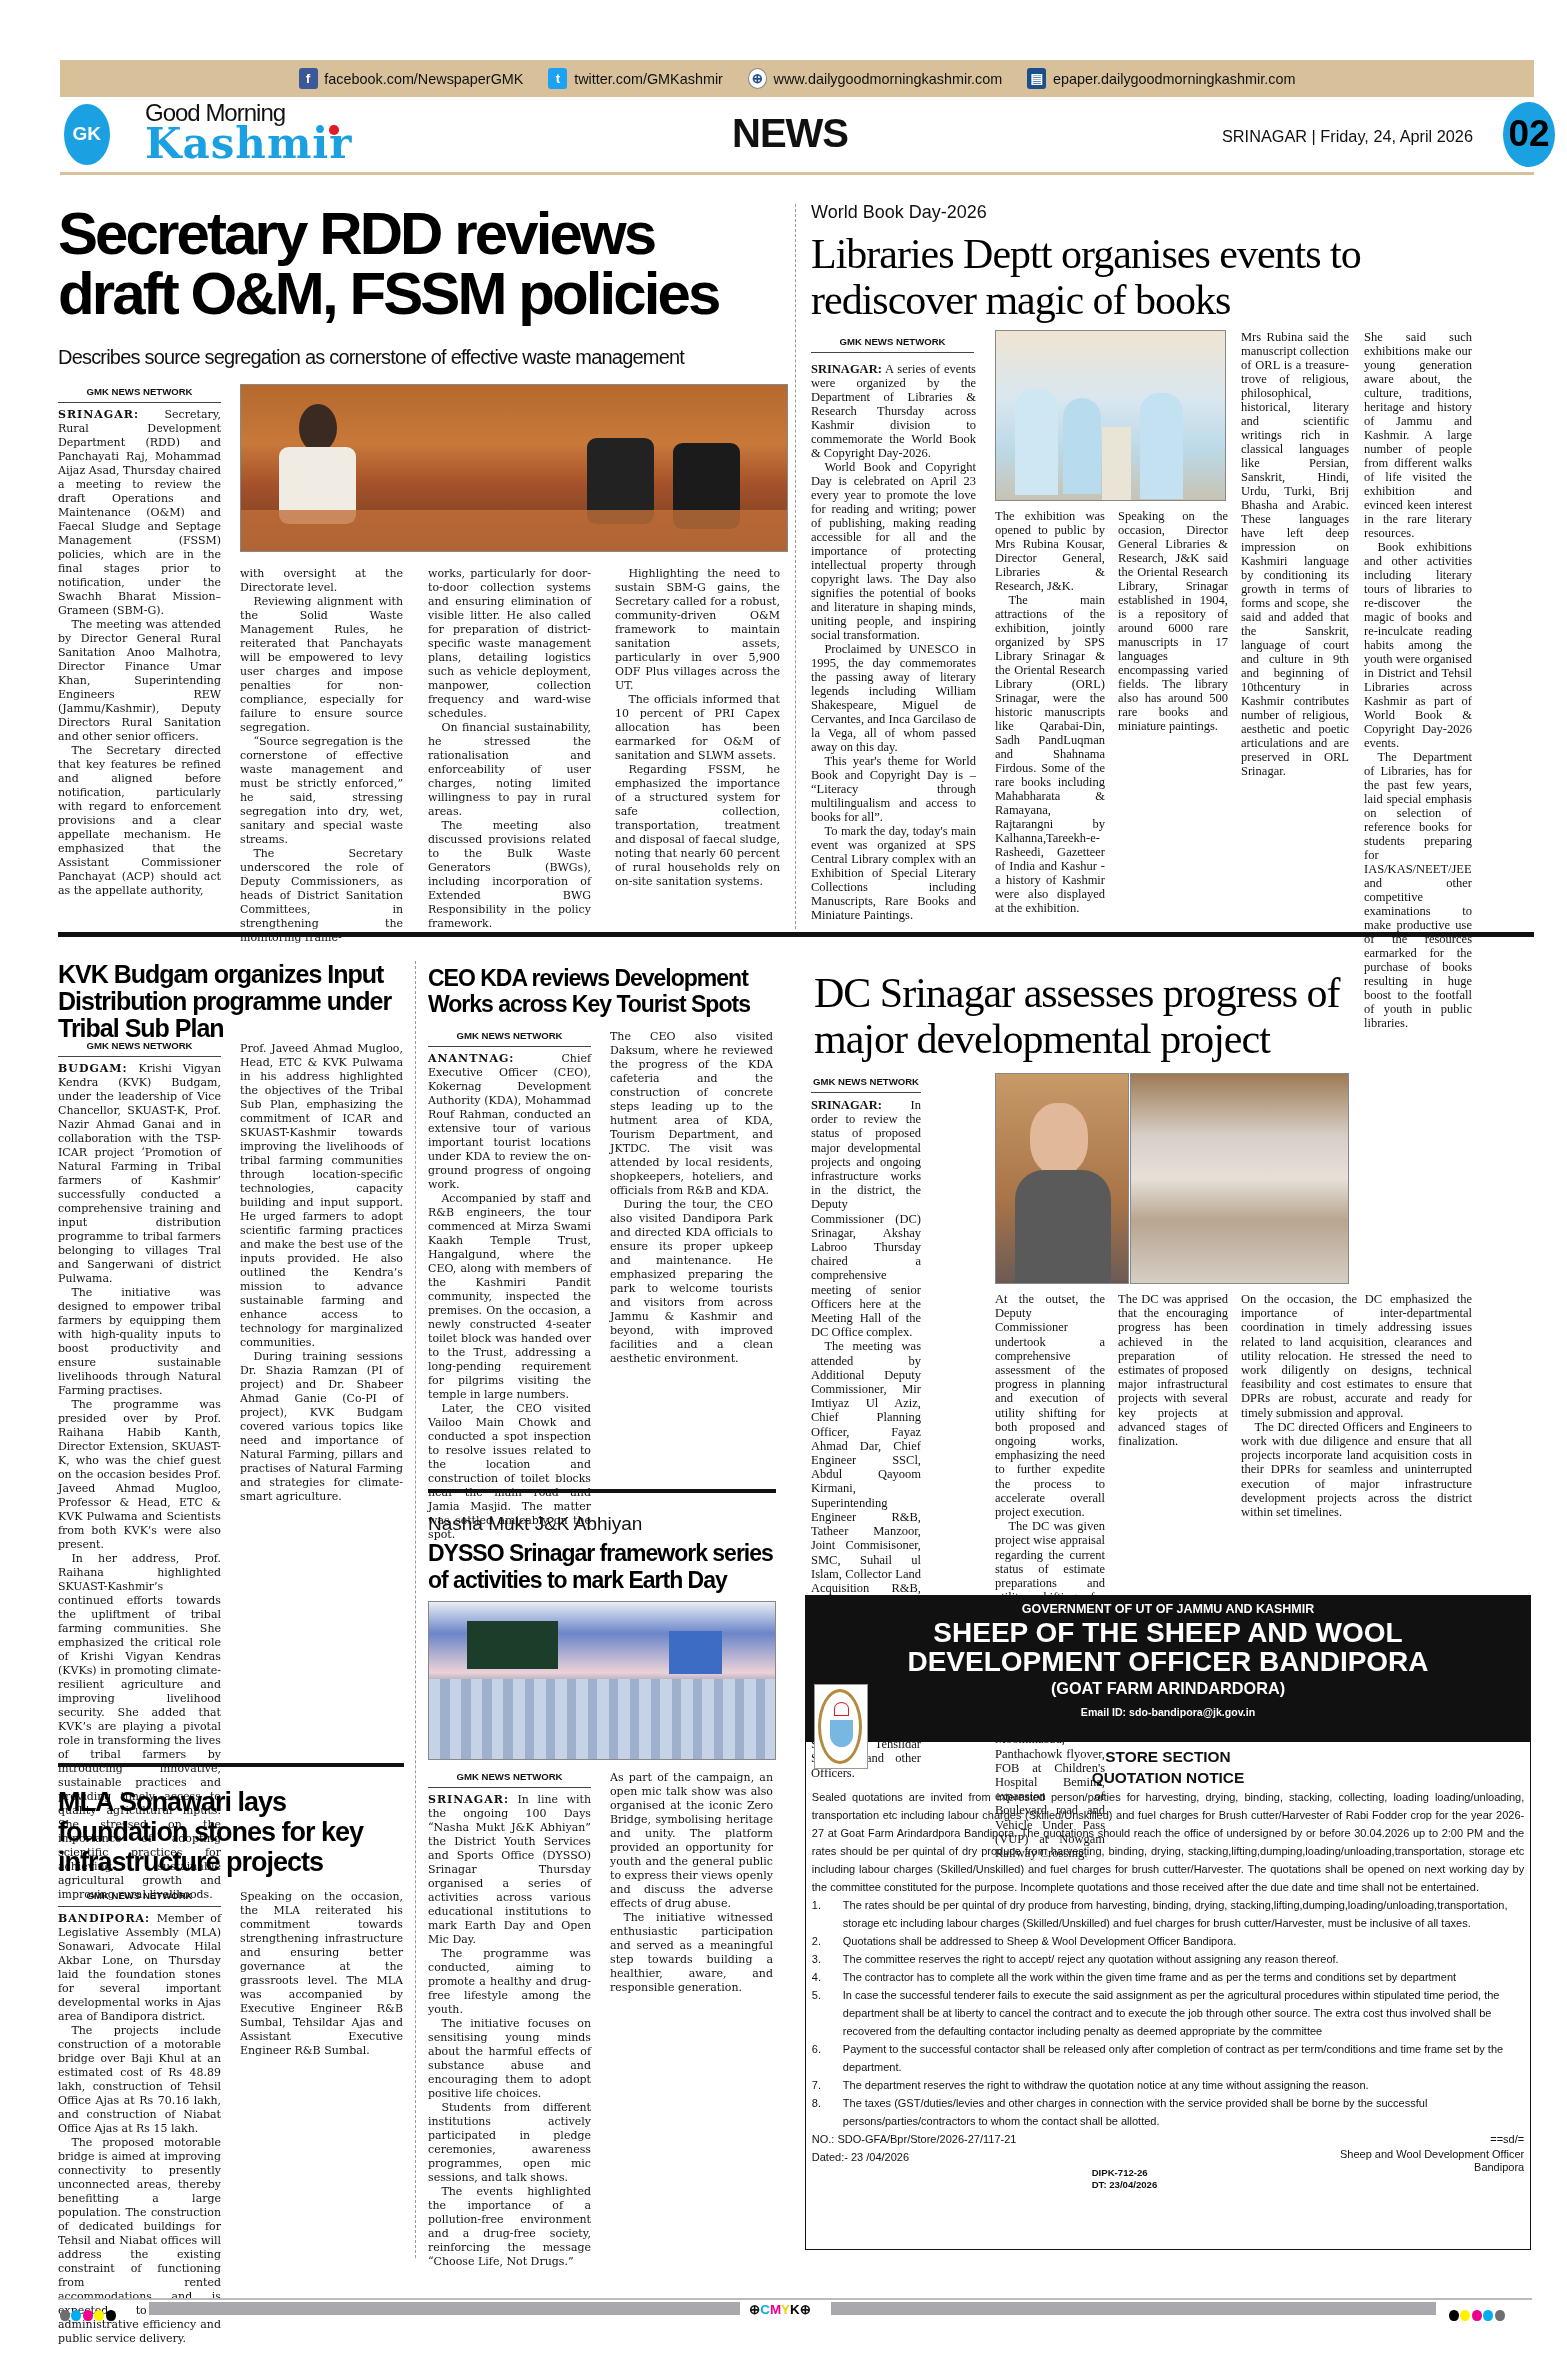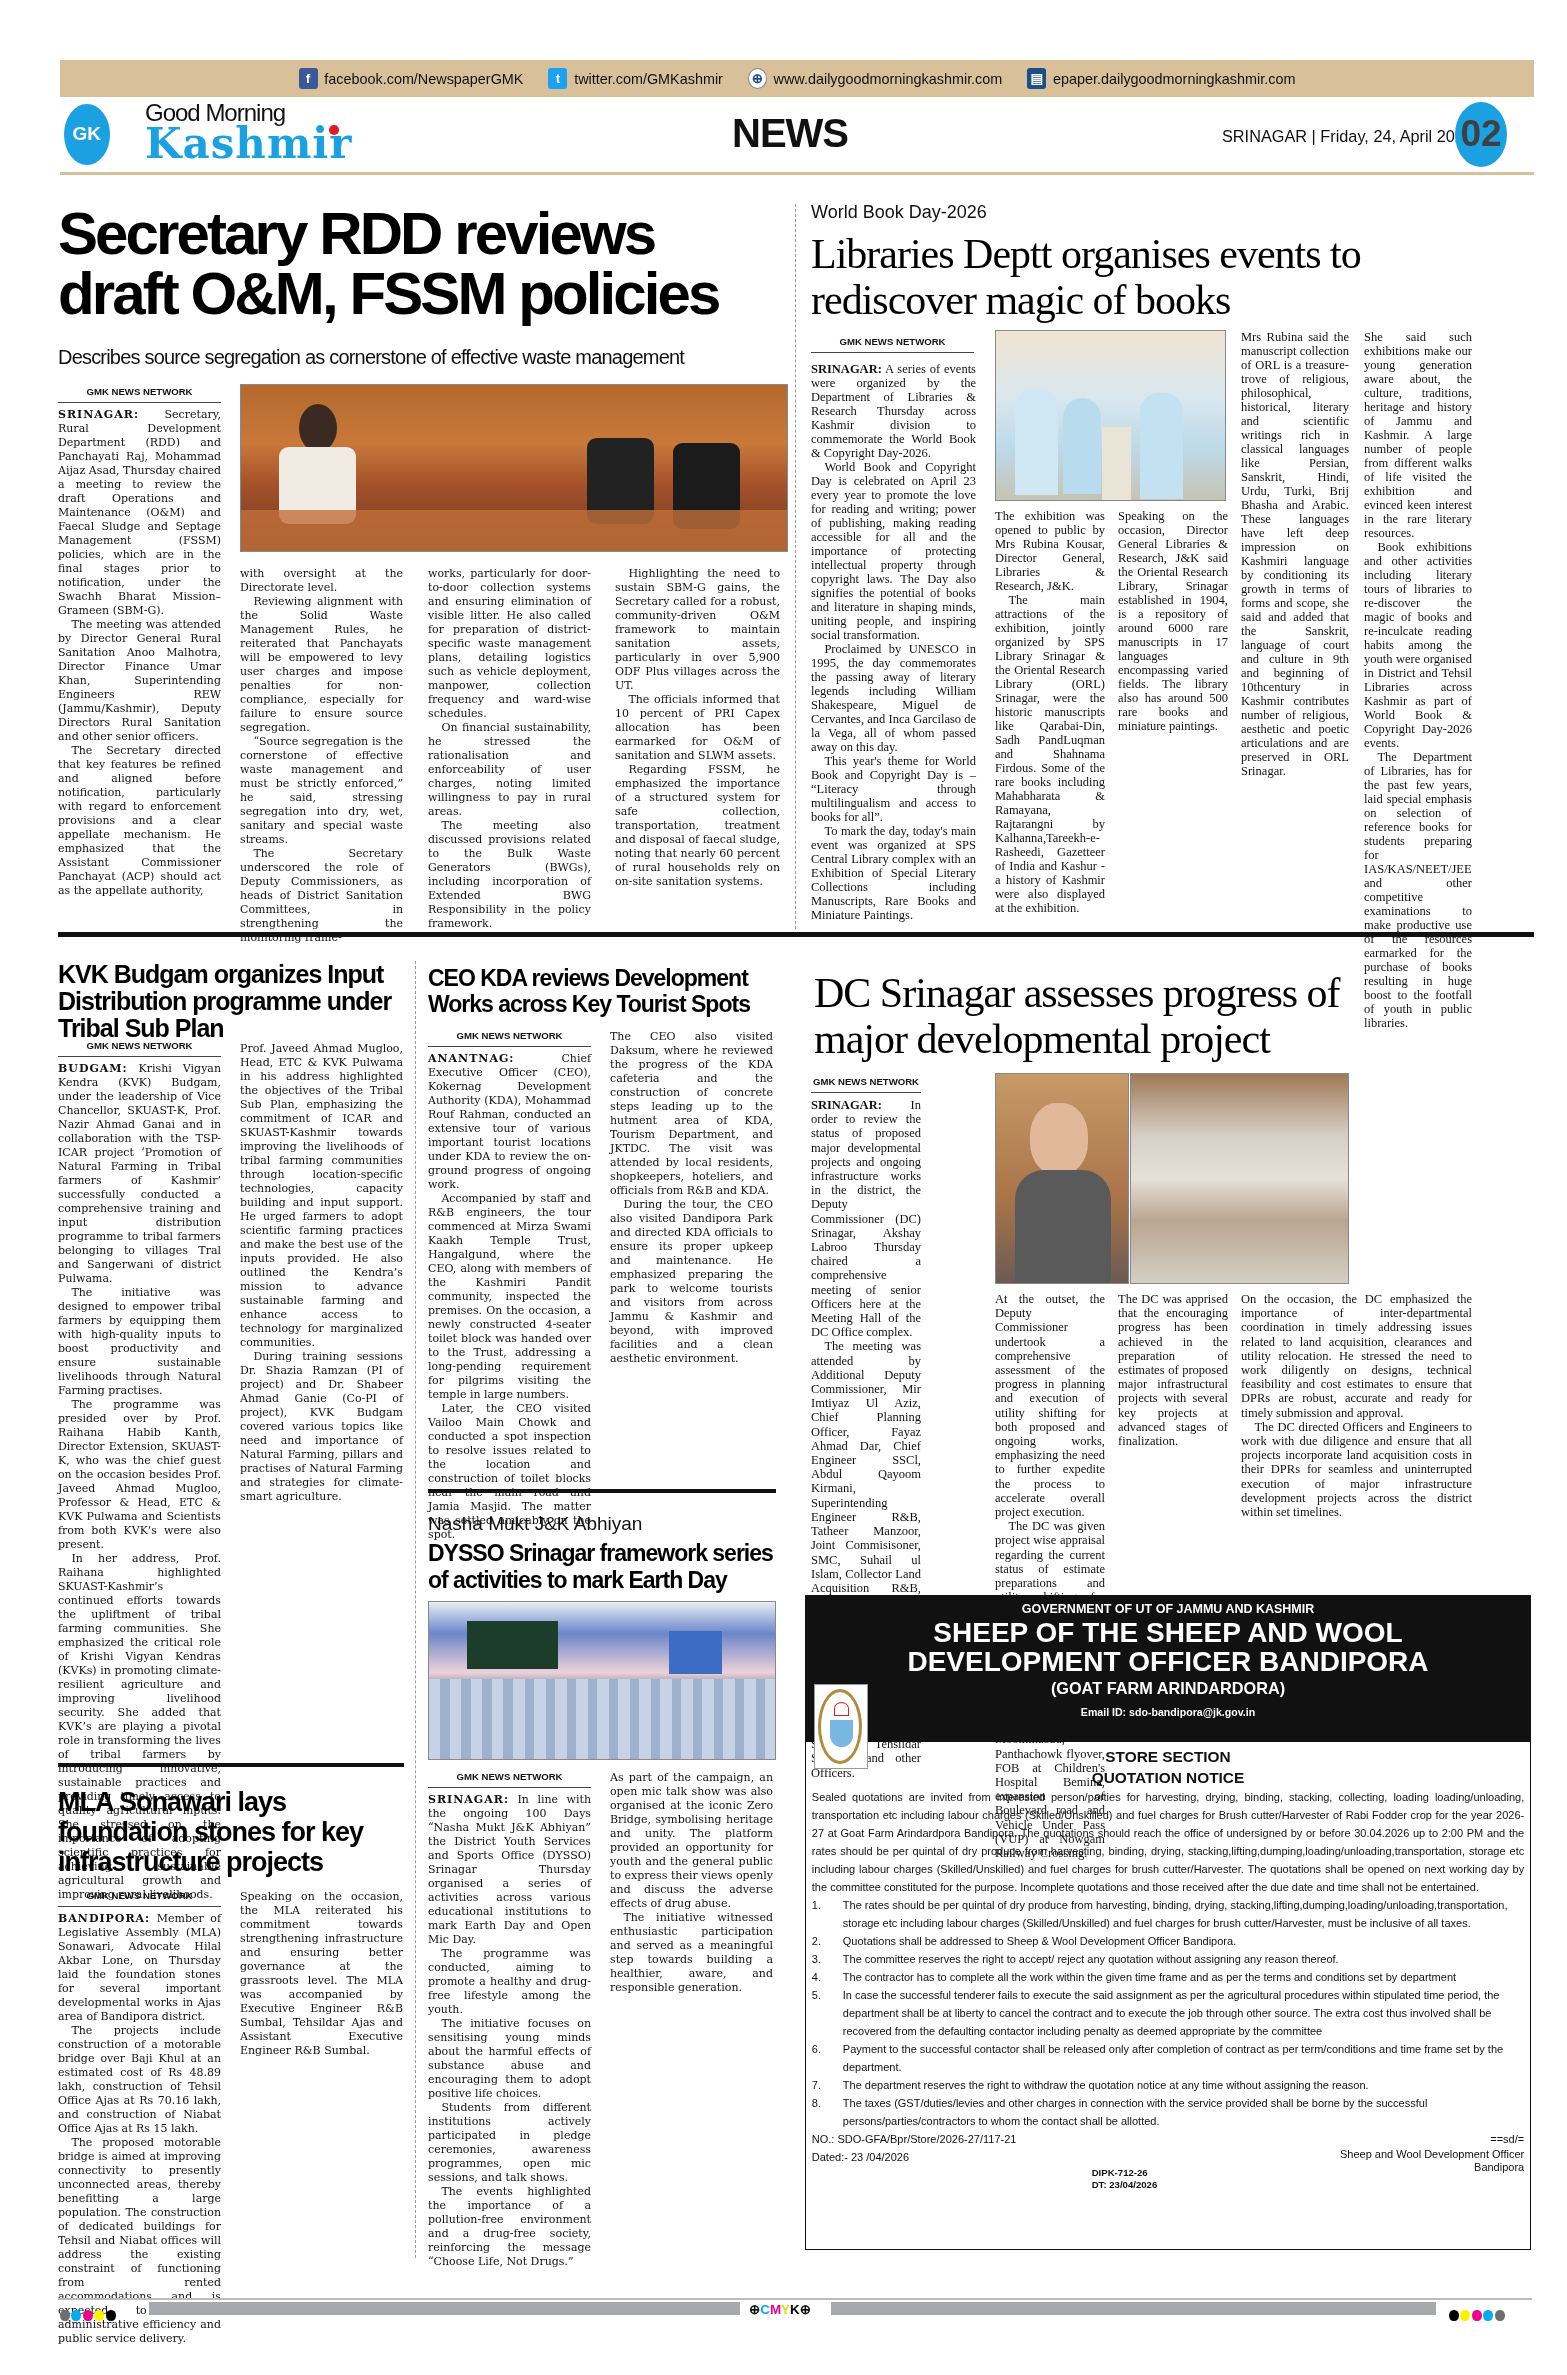--- a/index.html
+++ b/index.html
@@ -8,21 +8,21 @@
 .topbar{left:60px;top:60px;width:1474px;height:37px;background:#d7c09a;display:flex;align-items:center;justify-content:center;gap:25px;font-family:"Liberation Sans",sans-serif;font-size:14.4px;color:#111}
 .topbar .it{display:flex;align-items:center;gap:6.7px}
 .ic{width:19px;height:21px;border-radius:2.9px;display:inline-flex;align-items:center;justify-content:center;color:#fff;font-size:13.4px;font-weight:bold;font-family:"Liberation Sans",sans-serif}
 .masthead{left:60px;top:96px;width:1474px;height:79px;border-bottom:3.8px solid #d7c09a}
 .gk{left:3.8px;top:7.7px;width:46px;height:61px;border-radius:50%;background:#1ba1e2;color:#fff;font-family:"Liberation Sans",sans-serif;font-weight:bold;font-size:19px;display:flex;align-items:center;justify-content:center}
 .brand1{left:85px;top:2.9px;font-family:"Liberation Sans",sans-serif;font-size:24px;color:#111;letter-spacing:-1px}
 .brand2{left:85px;top:23px;font-family:"DejaVu Serif",serif;font-size:42px;font-weight:bold;color:#1ba1e2;letter-spacing:1px}
 .reddot{left:269px;top:29px;width:9.6px;height:9.6px;border-radius:50%;background:#e01b24}
 .section{left:672px;top:15.4px;font-family:"Liberation Sans",sans-serif;font-size:40px;font-weight:900;letter-spacing:-1px}
 .dateline{left:1162px;top:31px;font-family:"Liberation Sans",sans-serif;font-size:16.3px}
-.pageno{left:1395px;top:5.8px;width:52px;height:65px;border-radius:50%;background:#1ba1e2;color:#404040;font-family:"Liberation Sans",sans-serif;font-size:37px;font-weight:bold;display:flex;align-items:center;justify-content:center}
+.pageno{left:1443px;top:5.8px;width:52px;height:65px;border-radius:50%;background:#1ba1e2;color:#000000;font-family:"Liberation Sans",sans-serif;font-size:37px;font-weight:bold;display:flex;align-items:center;justify-content:center}
 .h-sans{font-family:"Liberation Sans",sans-serif;font-weight:bold;color:#000;letter-spacing:-1.4px}
 .h-serif{font-family:"Liberation Serif",serif;color:#000;letter-spacing:-1px}
 .byline{font-family:"Liberation Sans",sans-serif;font-weight:bold;font-size:9.6px;border-bottom:1px solid #444;padding-bottom:4.8px;text-align:center}
 .col{font-size:11px;line-height:14px;text-align:justify;hyphens:auto}
 .col p{text-indent:13.4px}
 .col p:first-child{text-indent:0}
 .col b{font-weight:bold;letter-spacing:1px}
 .photo{border:1px solid #888;overflow:hidden}
 .rule{height:4.8px;background:#111}
 .vdash{border-left:1px dashed #999}

